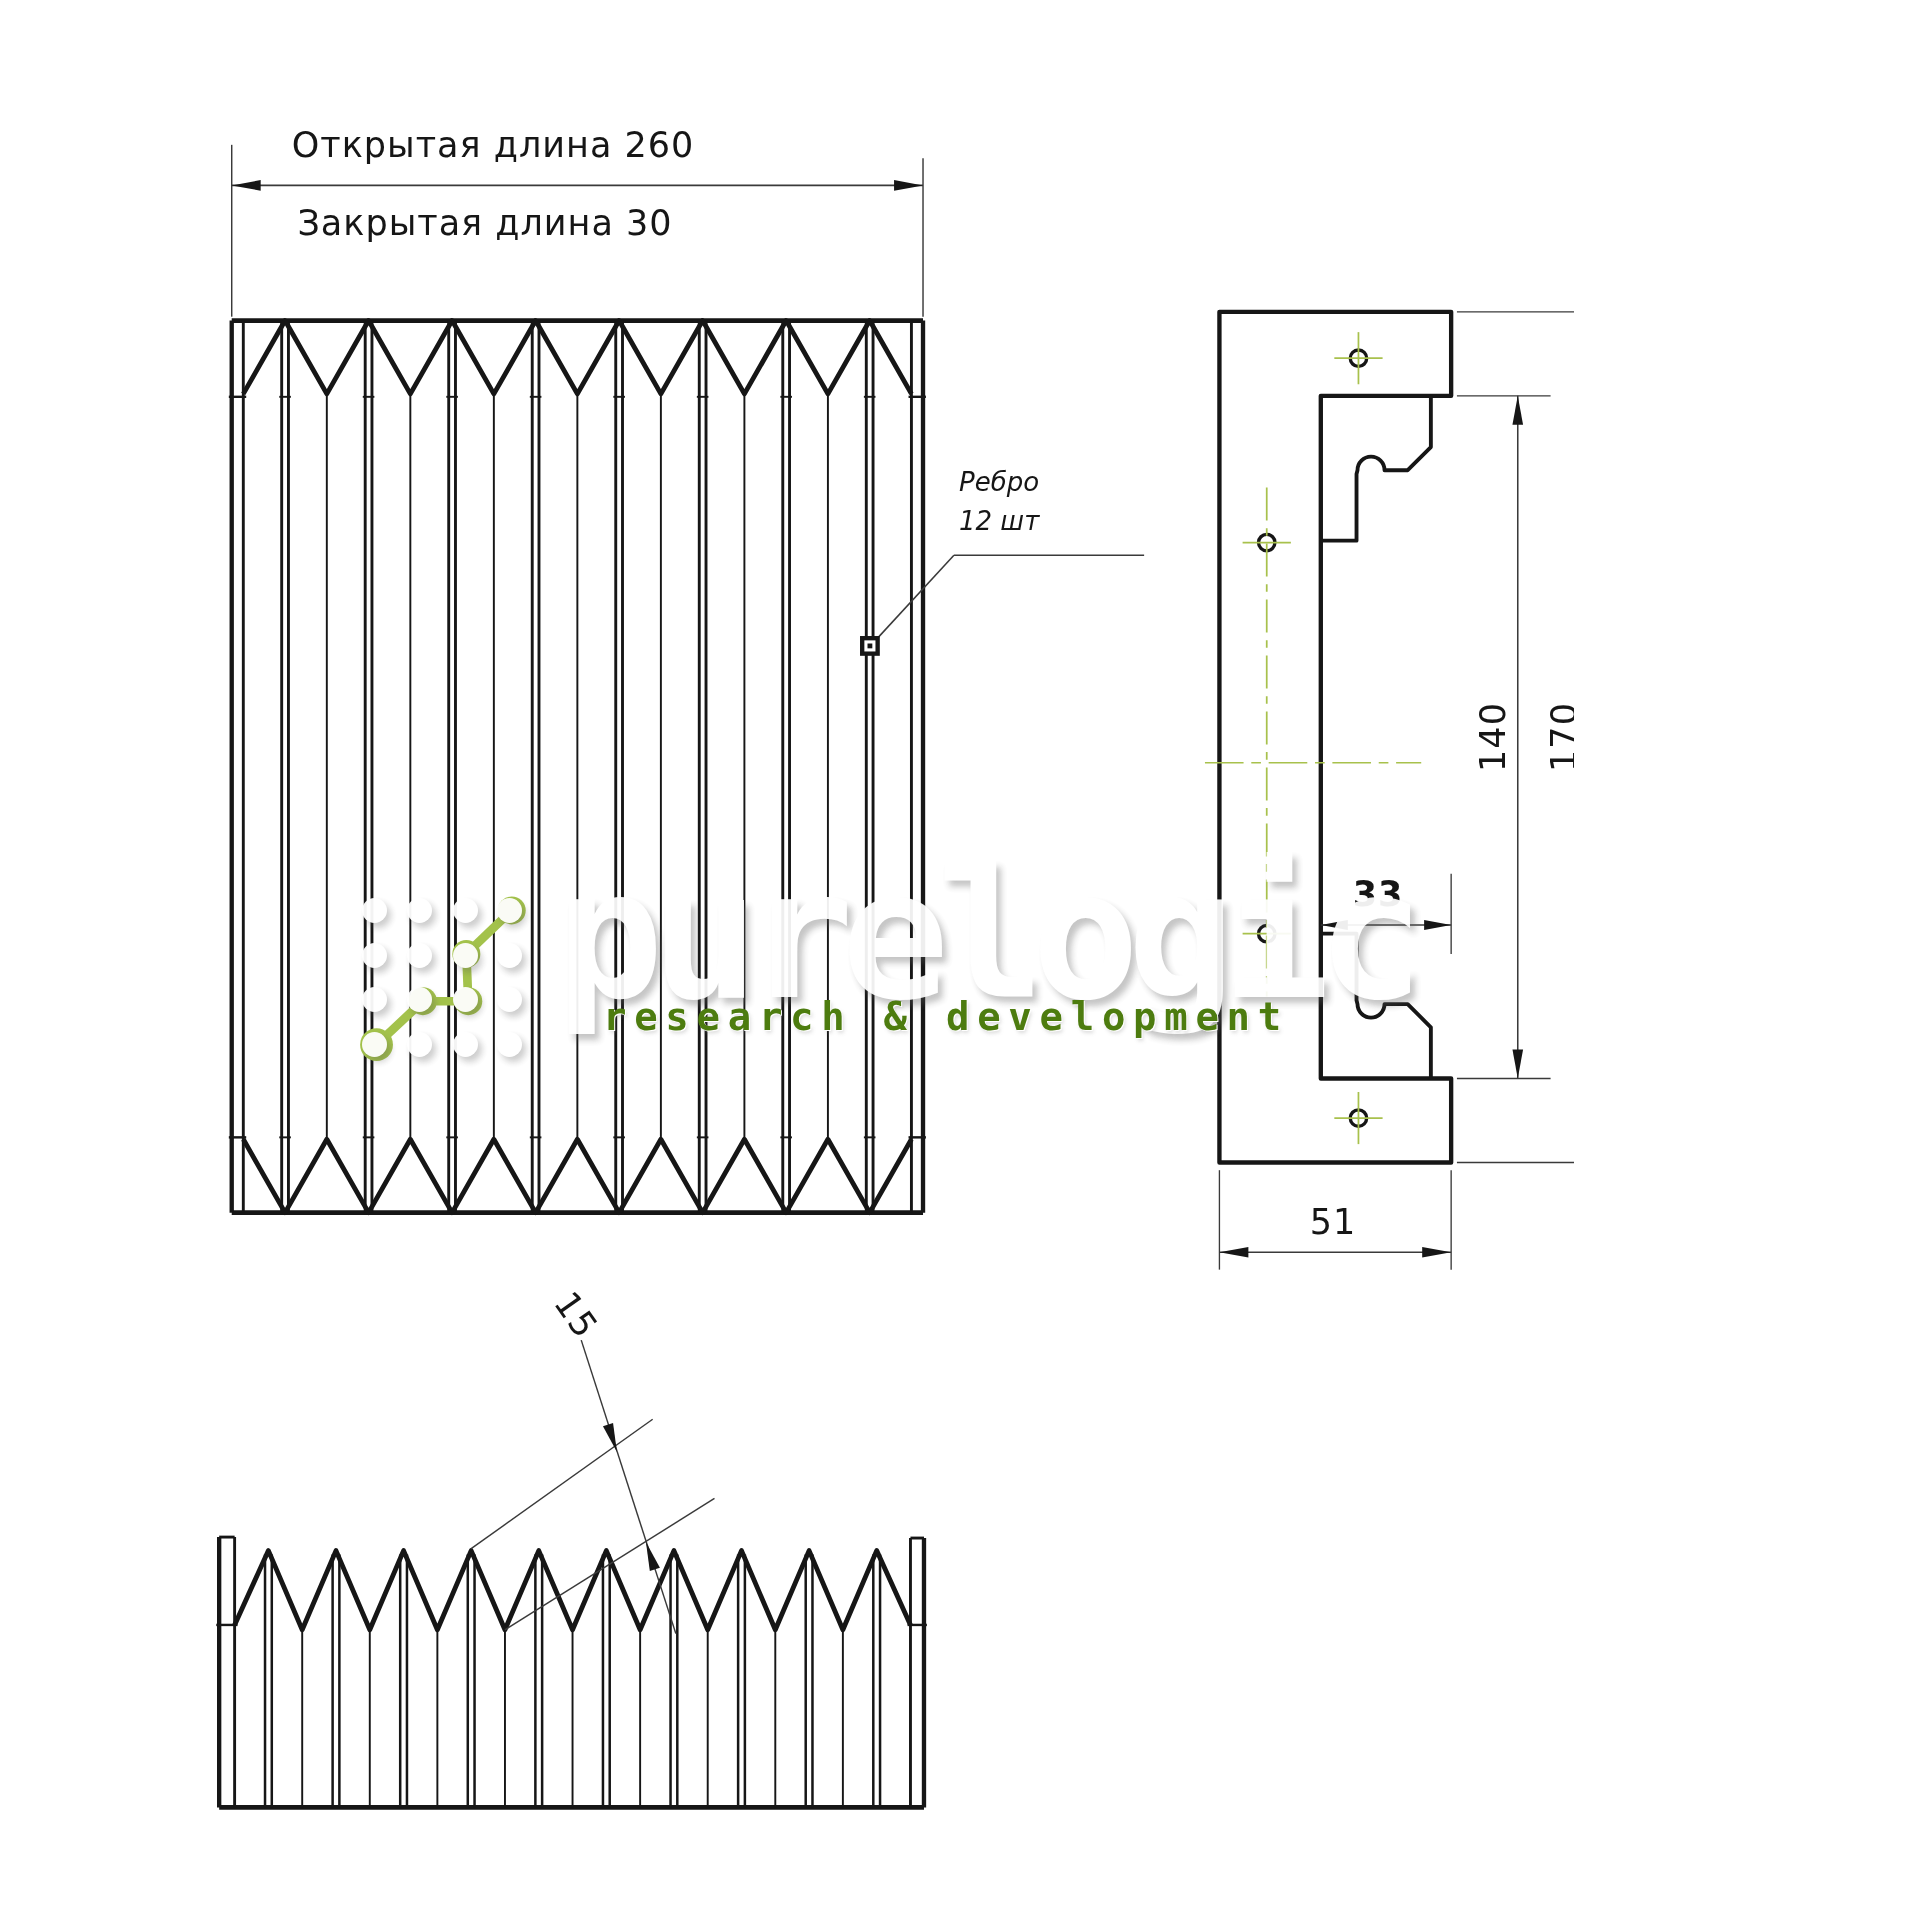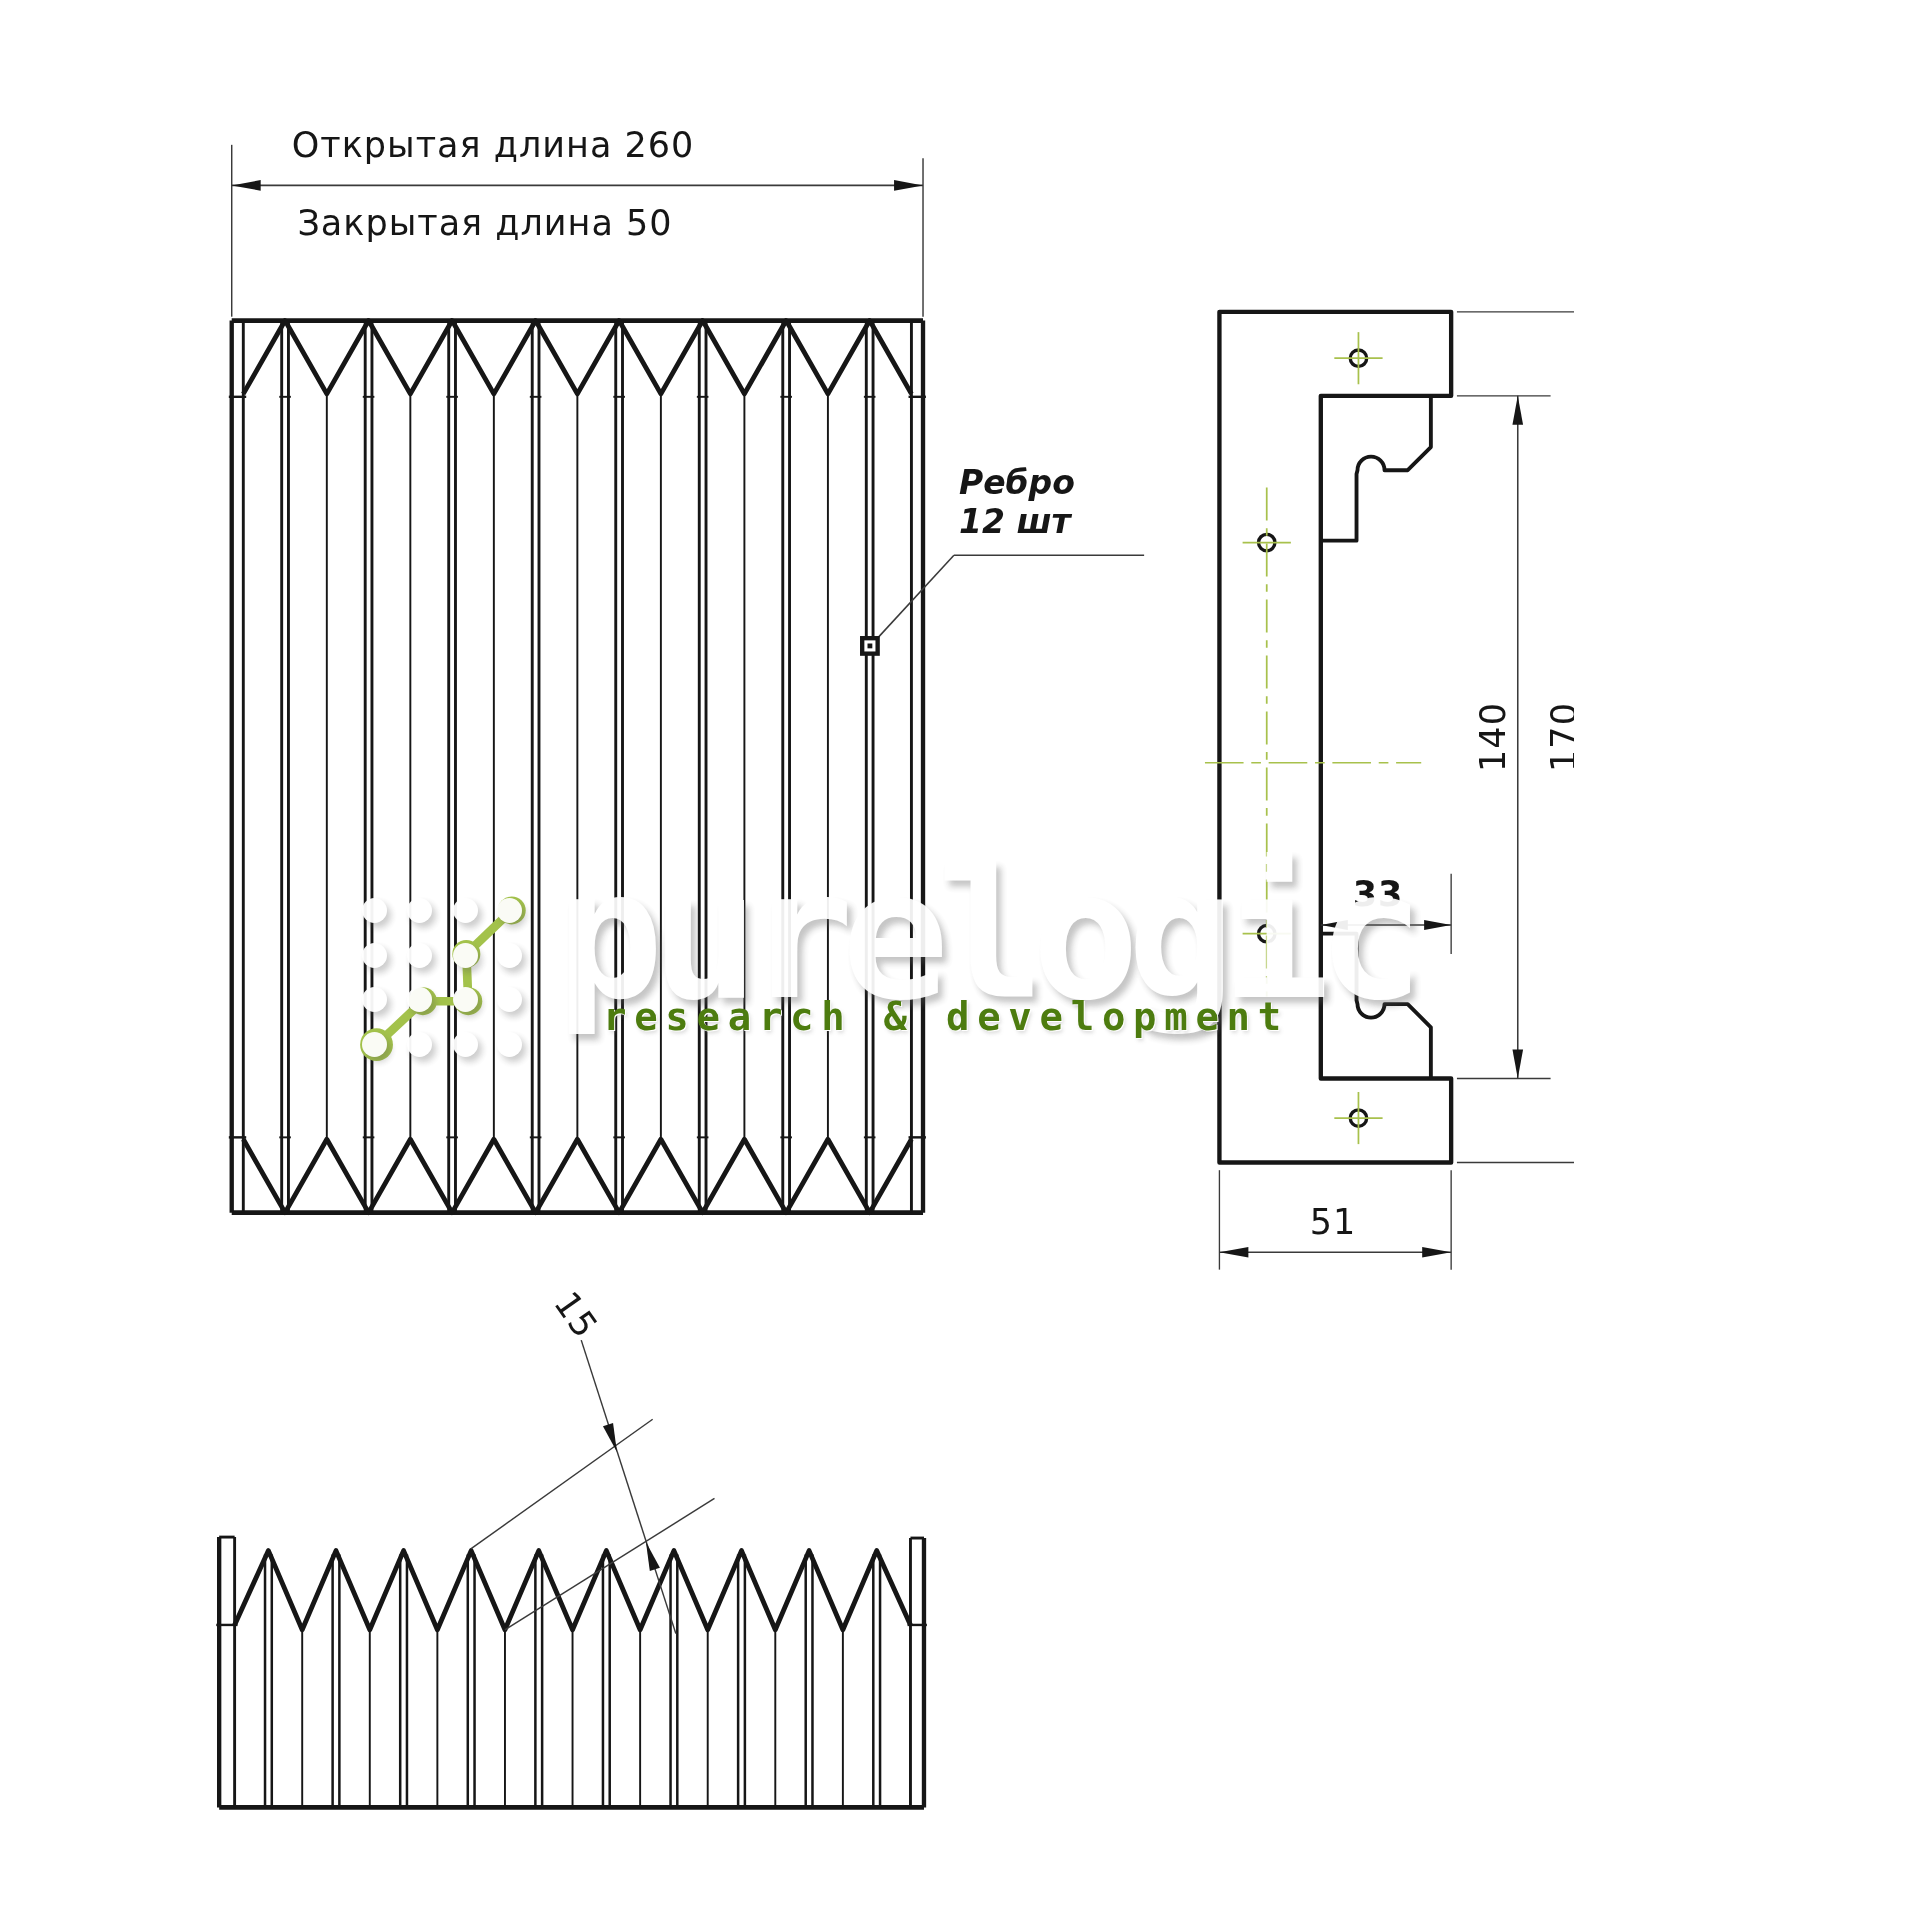--- a/index.html
+++ b/index.html
@@ -4,21 +4,21 @@
 <style>
   html,body{margin:0;padding:0;background:#fff;}
   #stage{position:relative;width:1574px;height:1931px;background:#fff;overflow:hidden;
          font-family:"DejaVu Sans","Liberation Sans",sans-serif;color:#161616;}
   #drawing{position:absolute;left:0;top:0;z-index:1;}
   .lbl{position:absolute;white-space:nowrap;z-index:2;color:#161616;}
   .center{transform:translate(-50%,-50%);}
   .dimtxt{font-size:35px;letter-spacing:1px;}
   .rot90{transform:translate(-50%,-50%) rotate(-90deg);}
   .rot15{transform:translate(-50%,-50%) rotate(55deg);}
-  .callout{font-size:33px;font-style:italic;line-height:39px;font-weight:bold;}
+  .callout{font-size:26px;font-style:italic;line-height:39px;}
   
   #wm{position:absolute;left:0;top:0;width:1931px;height:1931px;z-index:3;pointer-events:none;}
   #wm-brand{position:absolute;left:556px;top:846px;font-family:"DejaVu Sans Mono","Liberation Mono",monospace;
             font-weight:bold;font-size:179px;line-height:179px;letter-spacing:-12.6px;color:#ffffff;
             opacity:.93;text-shadow:4.8px 5.8px 6.8px rgba(90,90,90,.38);}
   #wm-tagline{position:absolute;left:603px;top:994px;font-family:"DejaVu Sans Mono","Liberation Mono",monospace;
             font-weight:bold;font-size:39px;letter-spacing:7.7px;color:#4d7c0f;
             text-shadow:1px 1px 0 #fff,1.9px 2.9px 3.9px rgba(120,120,120,.25);}
   .wmdot{position:absolute;width:25px;height:25px;border-radius:50%;background:#fff;opacity:.95;
          box-shadow:3.9px 4.8px 6.8px rgba(80,80,80,.30);}
@@ -181,21 +181,21 @@
       <g>
         <line x1="488" y1="1604" x2="676" y2="1470" stroke="#3a3a3a" stroke-width="1.5"></line>
         <line x1="523" y1="1688" x2="740" y2="1552" stroke="#3a3a3a" stroke-width="1.5"></line>
         <line x1="602" y1="1388" x2="700" y2="1692" stroke="#3a3a3a" stroke-width="1.5"></line>
         <polygon points="639,1504 624.4986793291282,1477.1678979802075 634.9603010083749,1473.7687110420832" fill="#161616"></polygon>
         <polygon points="669,1597 683.5013206708718,1623.8321020197925 673.0396989916251,1627.2312889579168" fill="#161616"></polygon>
       </g>
     </svg>
 
   <div class="lbl dimtxt center" style="left:493px;top:145px;">Открытая длина 260</div>
-  <div class="lbl dimtxt center" style="left:485px;top:223px;">Закрытая длина 50</div>
+  <div class="lbl dimtxt center" style="left:485px;top:223px;">Закрытая длина 30</div>
 
   <div class="lbl callout" style="left:959px;top:463px;">
     <div>Ребро</div>
     <div>12 шт</div>
   </div>
 
   <div class="lbl dimtxt rot90" style="left:1493px;top:737px;">140</div>
   <div class="lbl dimtxt rot90" style="left:1564px;top:737px;">170</div>
   <div class="lbl dimtxt center" style="left:1378px;top:894px;font-weight:bold;">33</div>
   <div class="lbl dimtxt center" style="left:1333px;top:1222px;">51</div>

